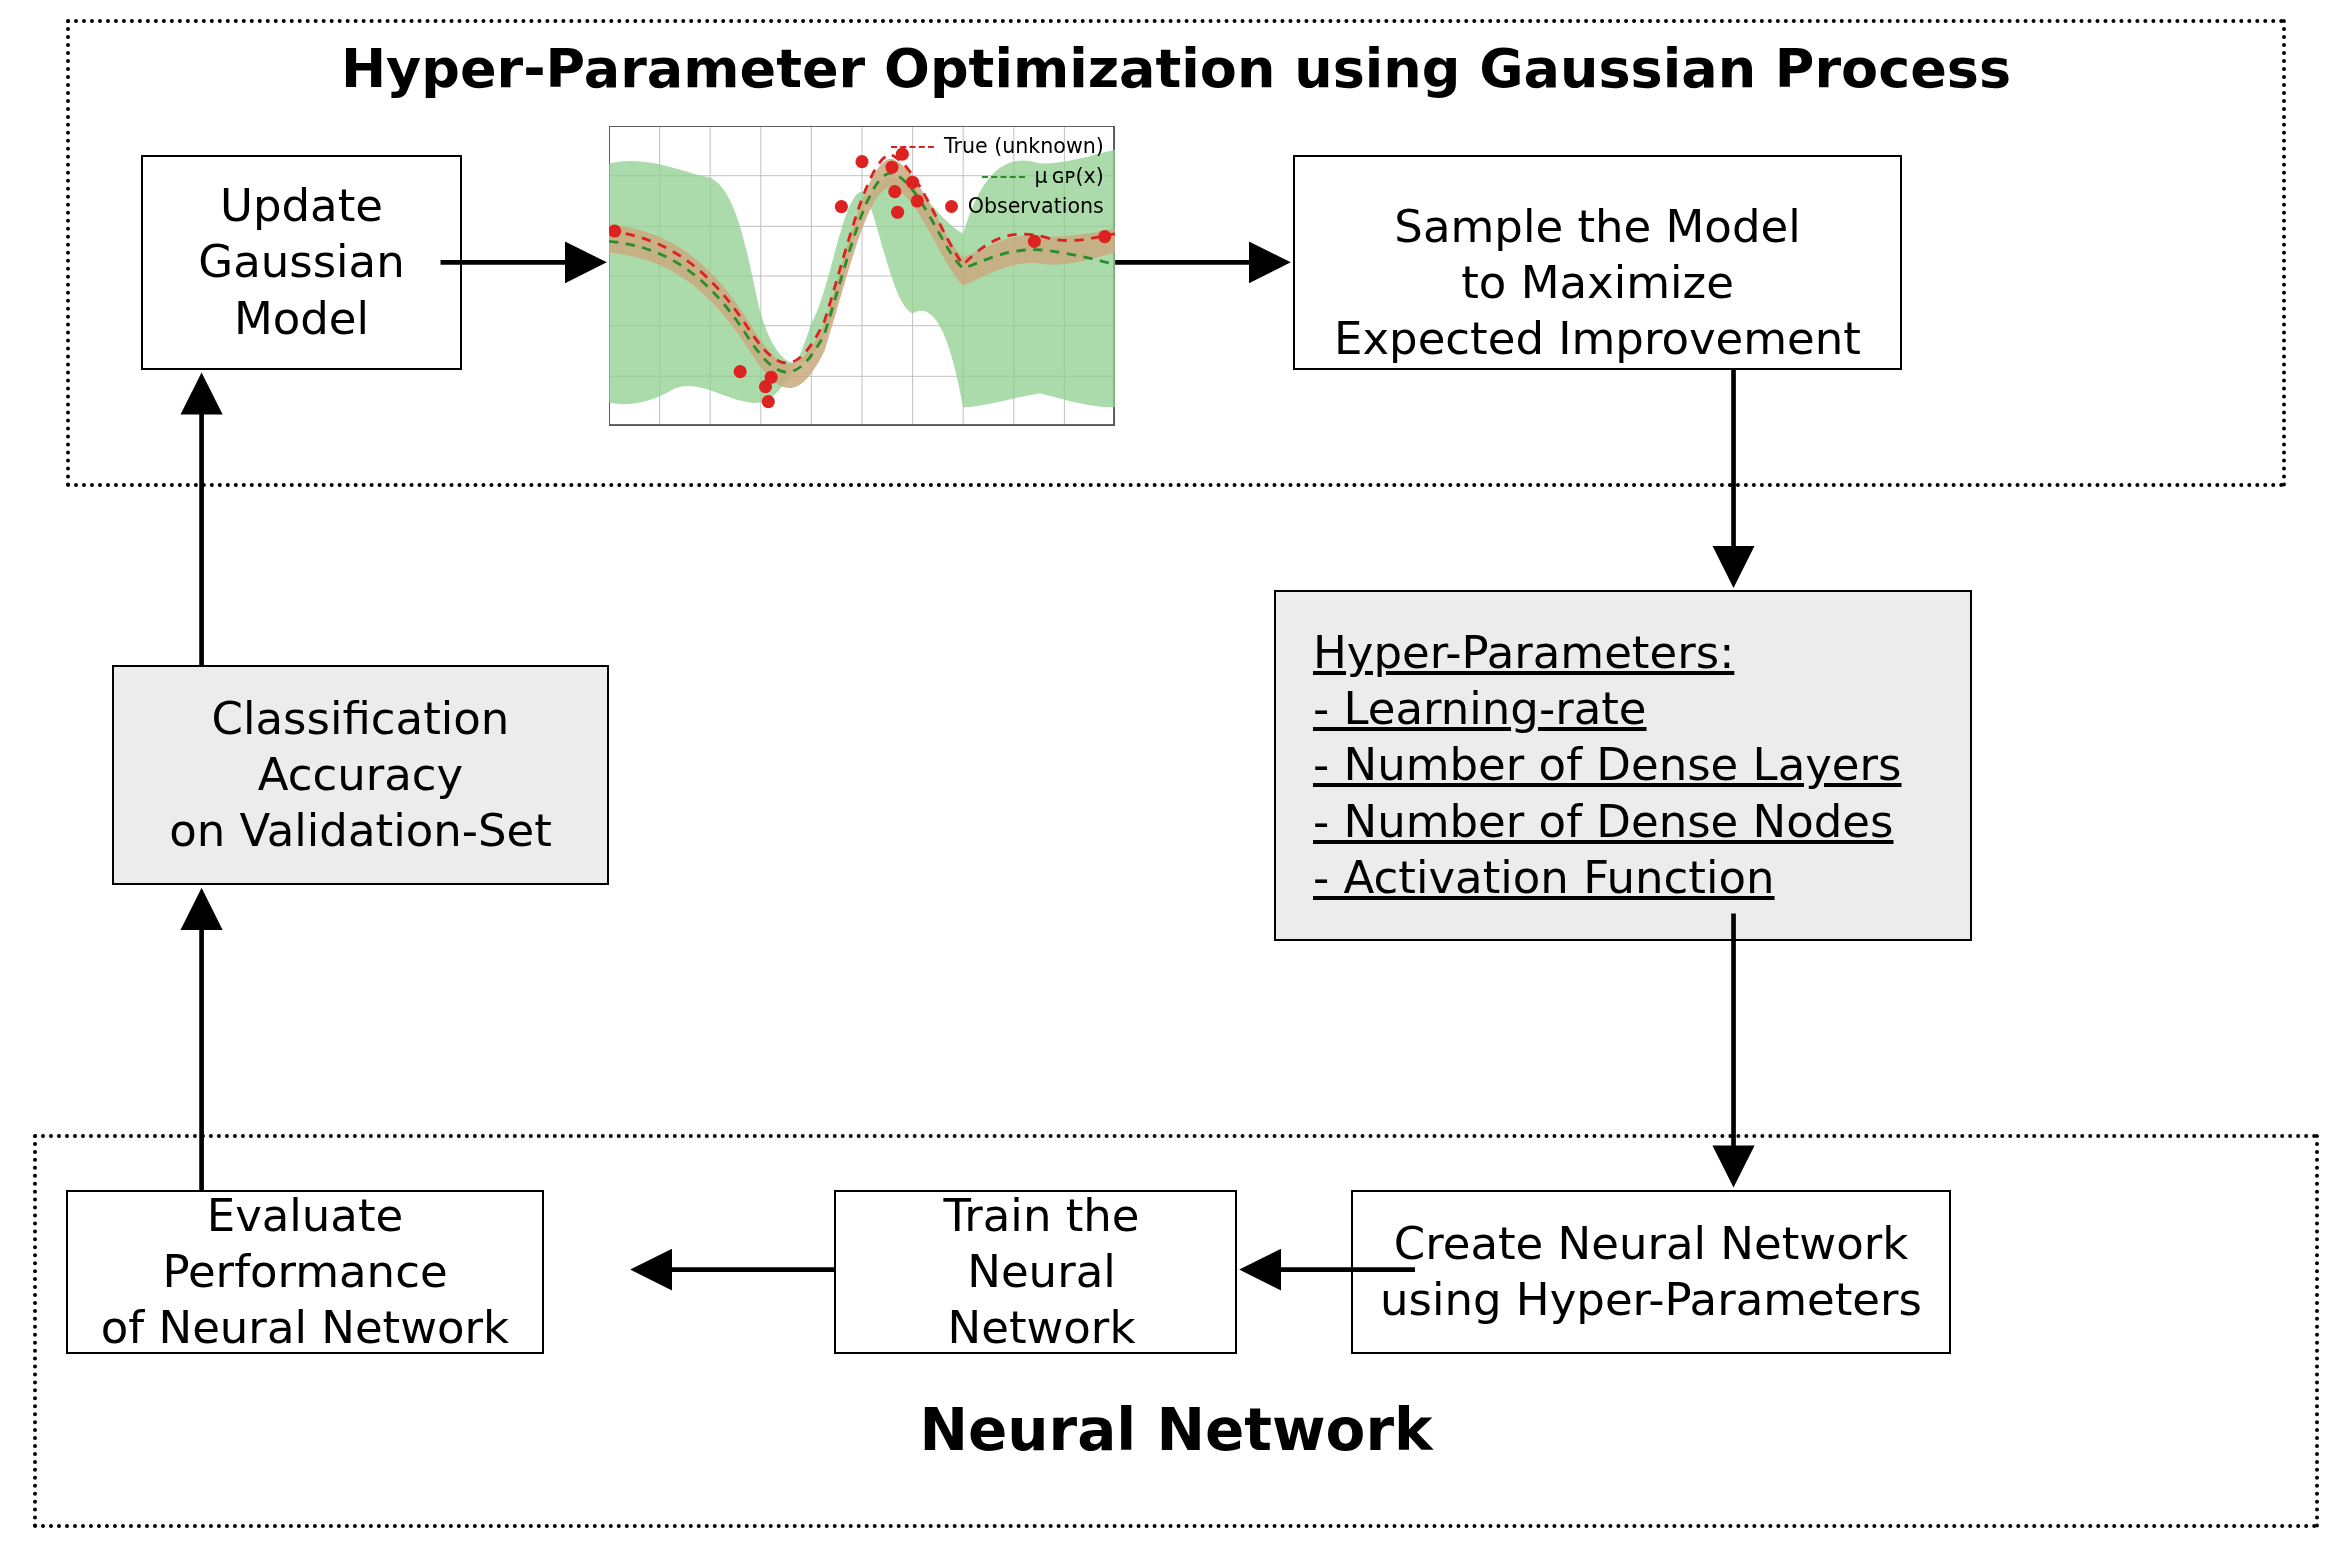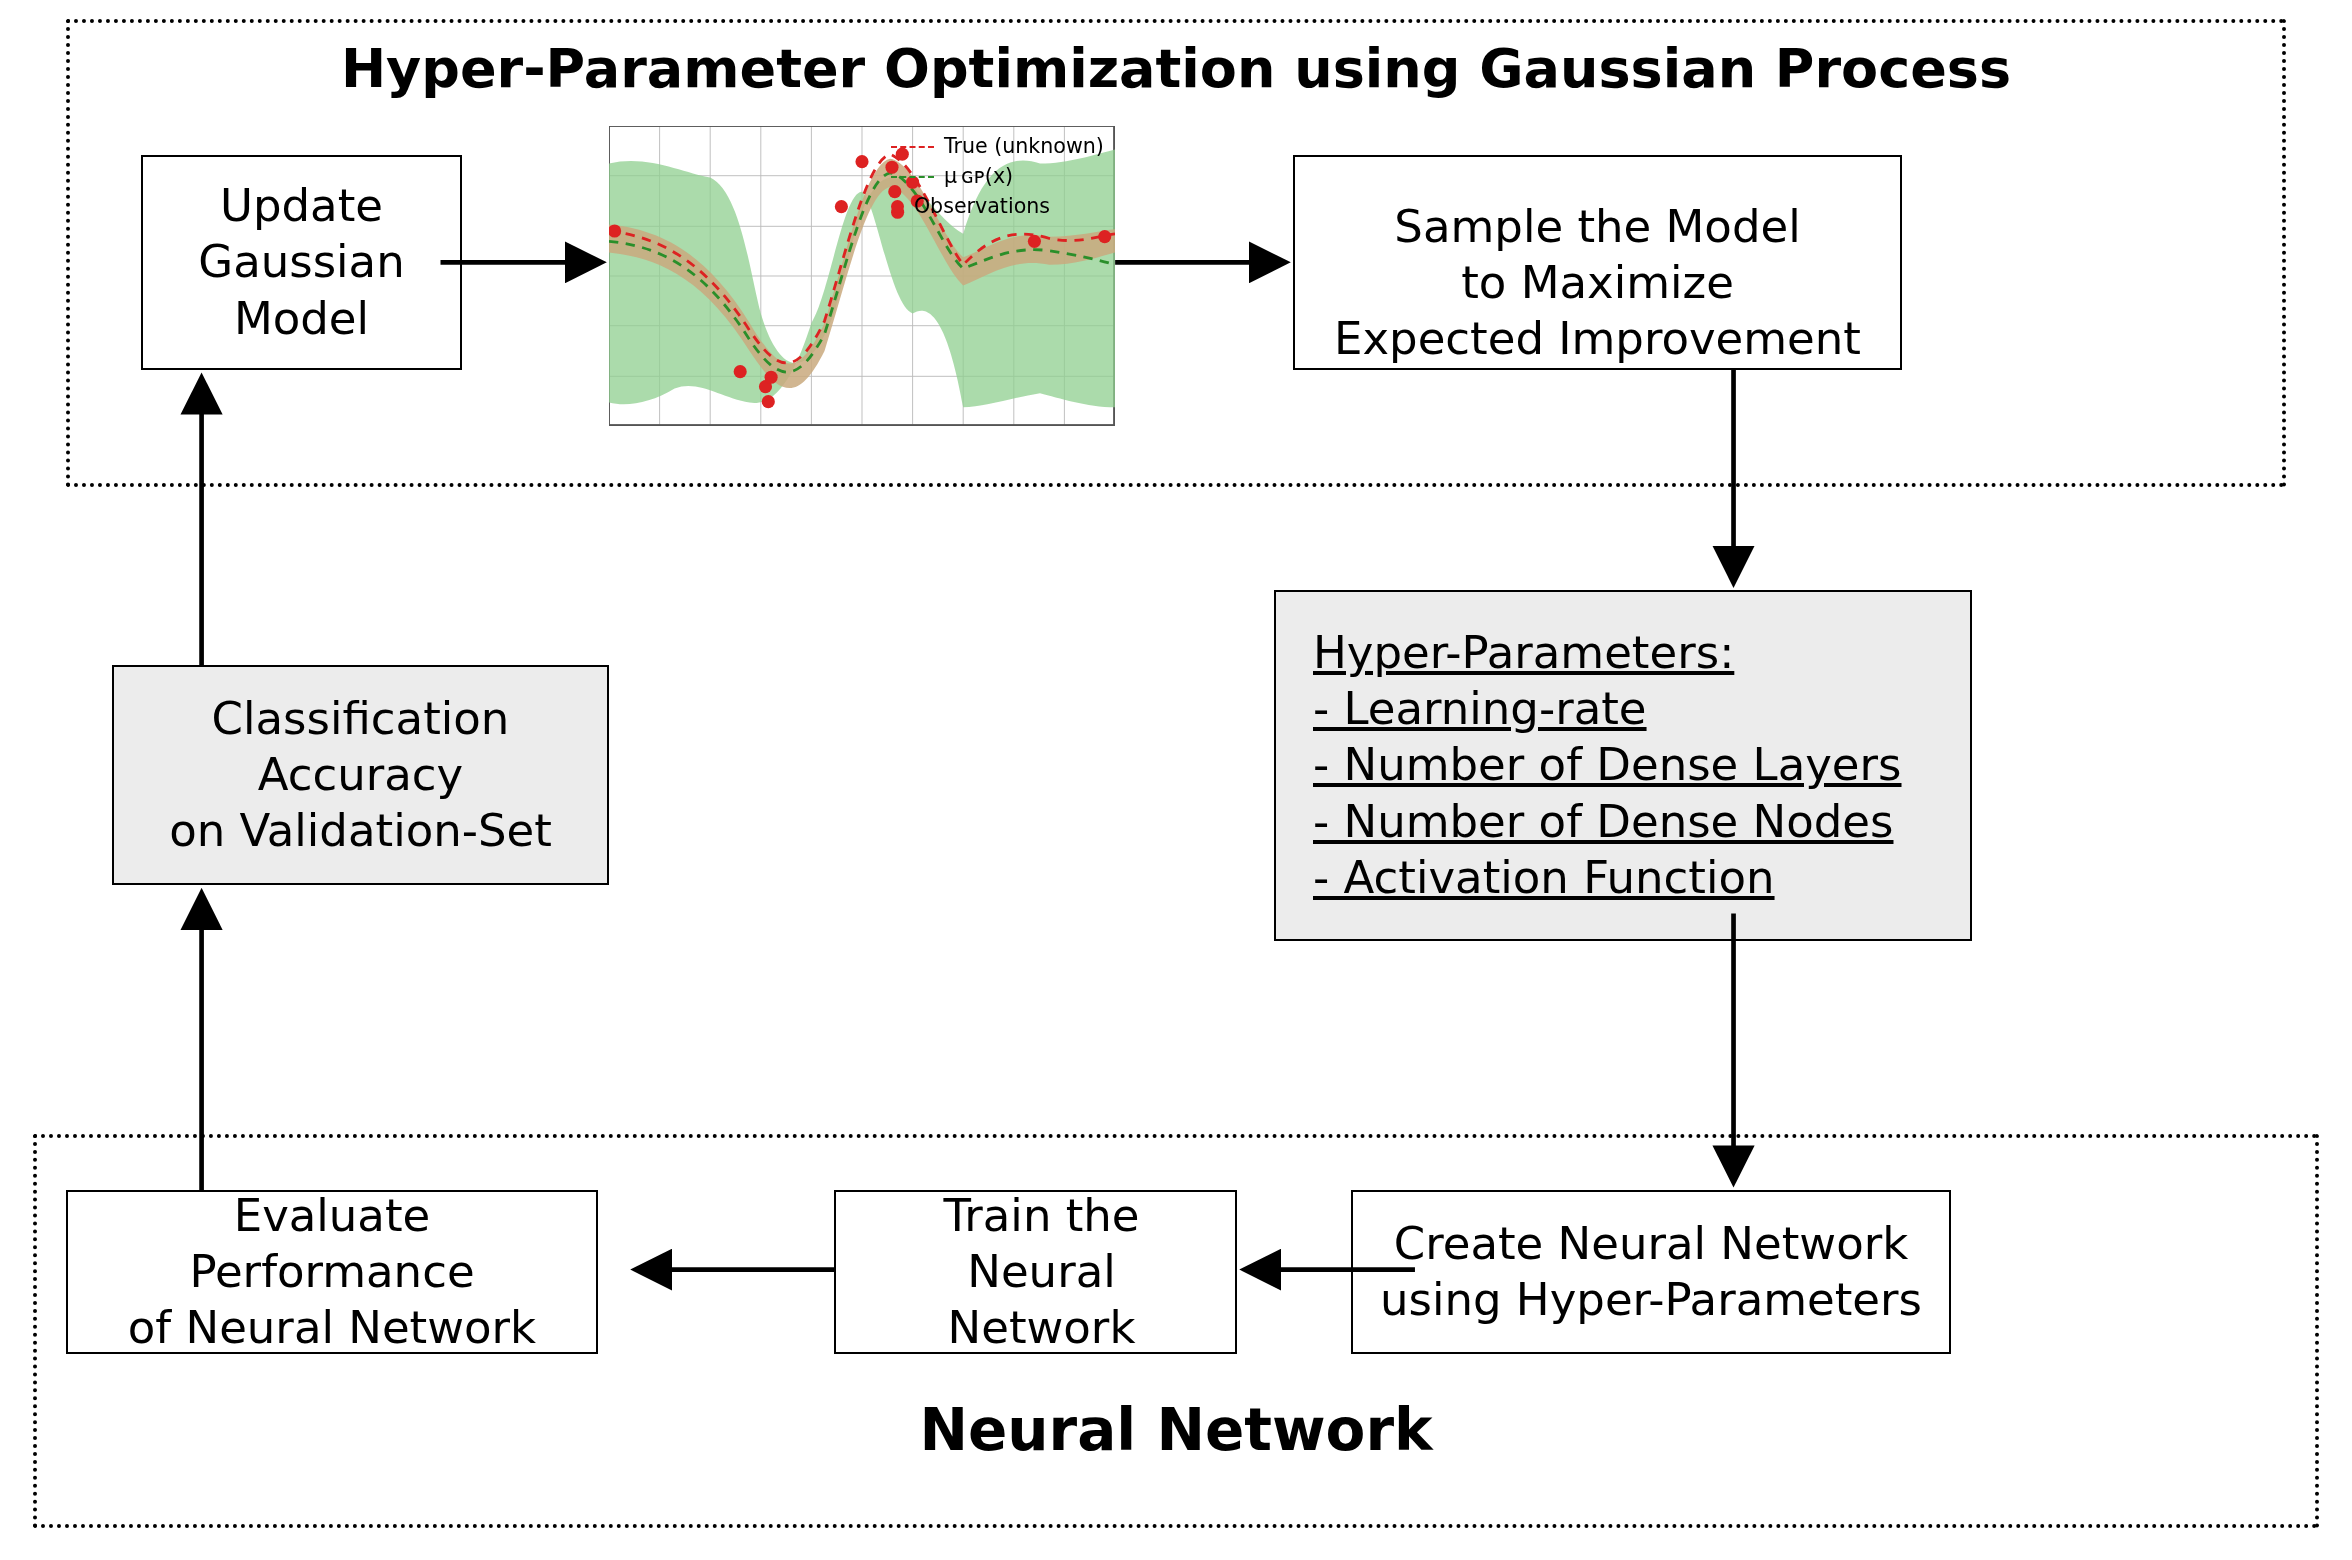--- a/index.html
+++ b/index.html
@@ -47,21 +47,21 @@
   .gp-plot {
     position: absolute;
     background: #ffffff;
   }
   .gp-plot svg { width: 100%; height: 100%; display:block; }
   .legend {
     position: absolute;
     font-size: 20.6px;
     line-height: 1.35;
   }
-  .legend-row { display:flex; align-items:center; gap:9.4px; margin-bottom:1.9px;}
+  .legend-row { display:flex; align-items:center; gap:9.4px; margin-bottom:1.9px;justify-content:flex-end;}
   .legend-line { width:43px; height:0; border-top:2.8px dashed; }
   .legend-dot  { width:13px; height:13px; border-radius:50%; }
 </style>
 </head>
 <body>
 
 <div class="dotted-group" style="left:66px; top:19px; width:2220px; height:468px;"></div>
 
 <div class="title-text" style="left:66px; top:37px; width:2220px; font-size:54px;">Hyper-Parameter Optimization using Gaussian Process</div>
 
@@ -174,21 +174,21 @@
 <div class="solid-box grey-box left-box" style="left:1274px; top:590px; width:698px; height:351px; padding-left:37px;text-decoration:underline;">
   <span style="white-space:pre-line; text-align:left;">Hyper-Parameters:
 - Learning-rate
 - Number of Dense Layers
 - Number of Dense Nodes
 - Activation Function</span>
 </div>
 
 <div class="dotted-group" style="left:33px; top:1134px; width:2286px; height:394px;"></div>
 
-<div class="solid-box" style="left:66px; top:1190px; width:532px; height:164px;">
+<div class="solid-box" style="left:66px; top:1190px; width:478px; height:164px;">
   <span style="white-space:pre-line;">Evaluate Performance
 of Neural Network</span>
 </div>
 
 <div class="solid-box" style="left:834px; top:1190px; width:403px; height:164px;">
   <span style="white-space:pre-line;margin-left:12px;">Train the
 Neural Network</span>
 </div>
 
 <div class="solid-box" style="left:1351px; top:1190px; width:600px; height:164px;">

